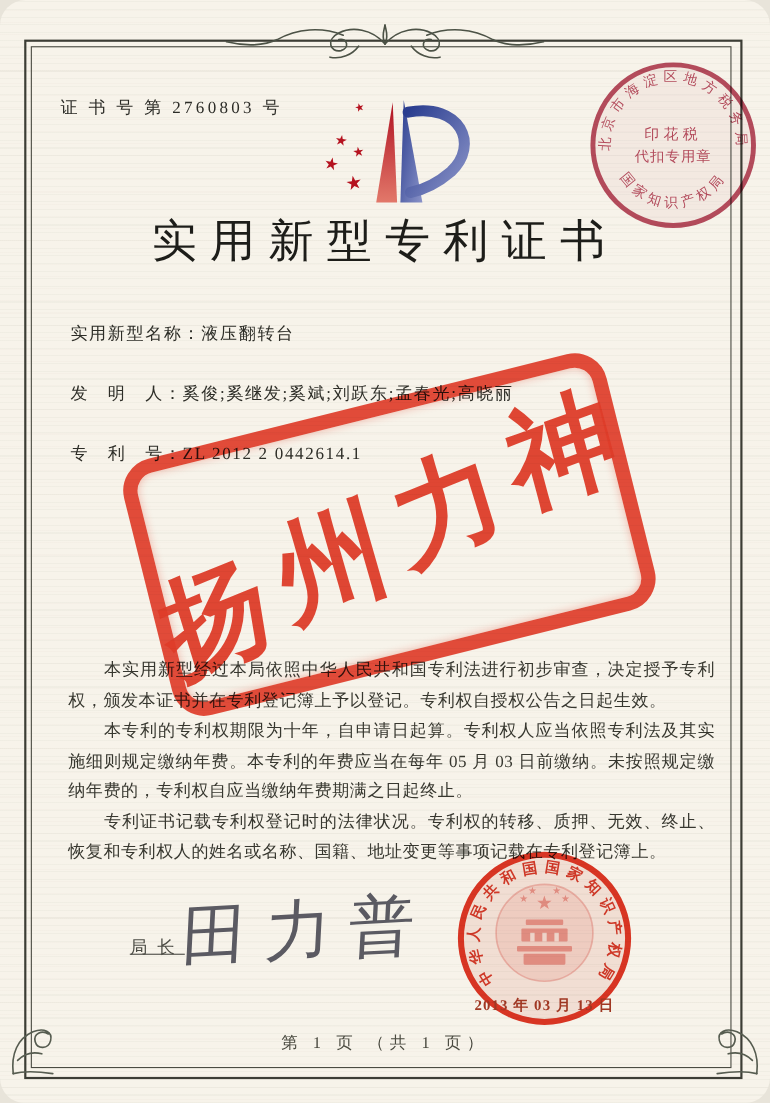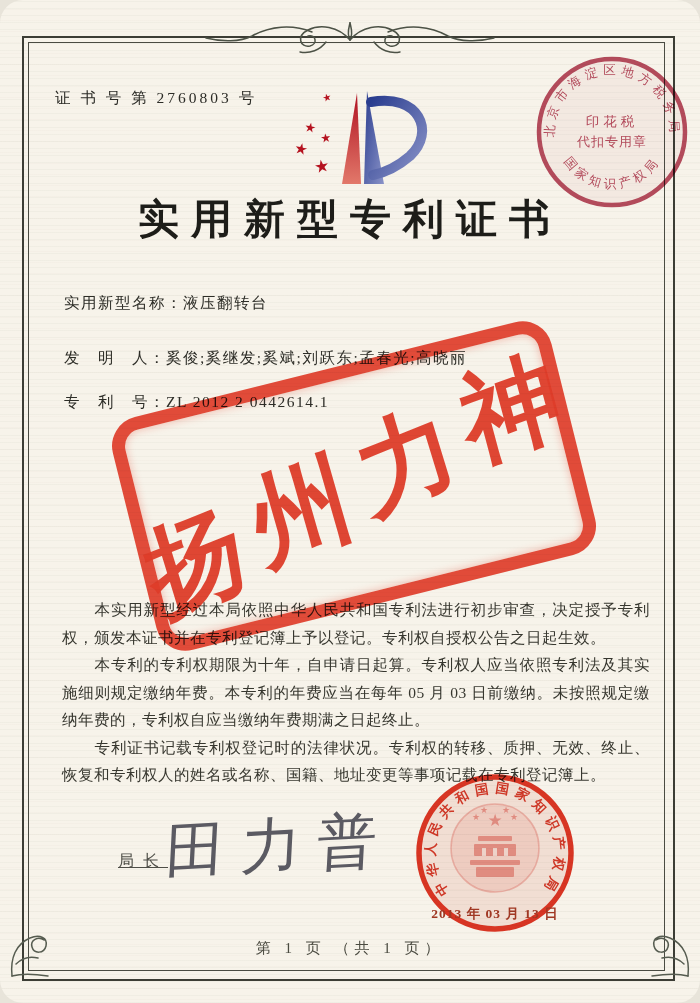--- a/index.html
+++ b/index.html
@@ -10,25 +10,25 @@
       repeating-linear-gradient(0deg, rgba(150,162,140,0.07) 0px, rgba(150,162,140,0.07) 1px, transparent 1px, transparent 7px),
       repeating-linear-gradient(0deg, transparent 0px, transparent 3px, rgba(196,170,158,0.05) 3px, rgba(196,170,158,0.05) 4px, transparent 4px, transparent 11px);
     font-family:"Liberation Serif","DejaVu Serif",serif;
     color:#2e2e29;
     border-radius:23px;
   }
   .frame-outer{position:absolute;left:22px;top:36px;width:649px;height:941px;border:2px solid #3c3d35;}
   .frame-inner{position:absolute;left:28px;top:42px;width:635px;height:927px;border:1px solid #4a4b42;}
   .cert-no{position:absolute;left:55px;top:88px;font-size:15.5px;letter-spacing:3px;color:#2b2b26;}
   .title{position:absolute;left:0;top:192px;width:100%;text-align:center;
-    font-size:41px;font-weight:700;letter-spacing:12px;color:#1d1d19;}
+    font-size:41px;font-weight:400;letter-spacing:12px;color:#1d1d19;}
   .f-row{position:absolute;left:64px;font-size:15.5px;letter-spacing:1.5px;white-space:nowrap;color:#2d2d27;}
   .f-label{display:inline;}
   .f-value{display:inline;}
-  .row0{top:293px}.row1{top:348px}.row2{top:392px}.row3{top:456px}.row4{top:511px}.row5{top:566px}
+  .row0{top:293px}.row1{top:348px}.row2{top:402px}.row3{top:456px}.row4{top:511px}.row5{top:566px}
   .paras{position:absolute;left:62px;top:596px;width:588px;}
   .paras p{margin:0;text-indent:2.1em;font-size:15.5px;line-height:1.78;letter-spacing:0.5px;
     color:#37372f;text-align:justify;}
   .sig-label{position:absolute;left:118px;top:851px;font-size:16px;letter-spacing:9px;color:#4d4d46;text-decoration:underline;}
   .sig-name{position:absolute;left:165px;top:806px;font-size:60px;letter-spacing:16px;color:#464650;
     transform:rotate(-3deg) skewX(-6deg);opacity:.88;}
   .footer{position:absolute;left:0;top:939px;width:100%;text-align:center;
     font-size:15px;letter-spacing:5px;color:#4a4a40;}
   
   .company-stamp{position:absolute;left:128px;top:366px;width:452px;height:240px;

